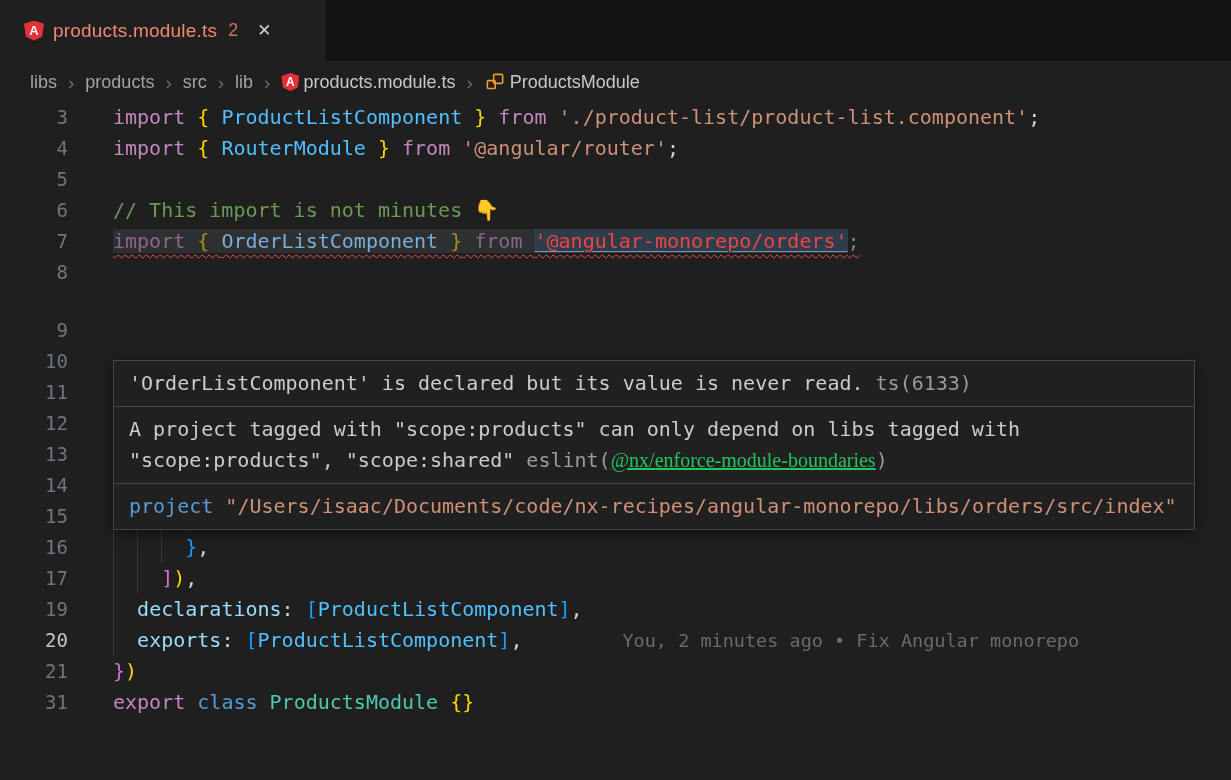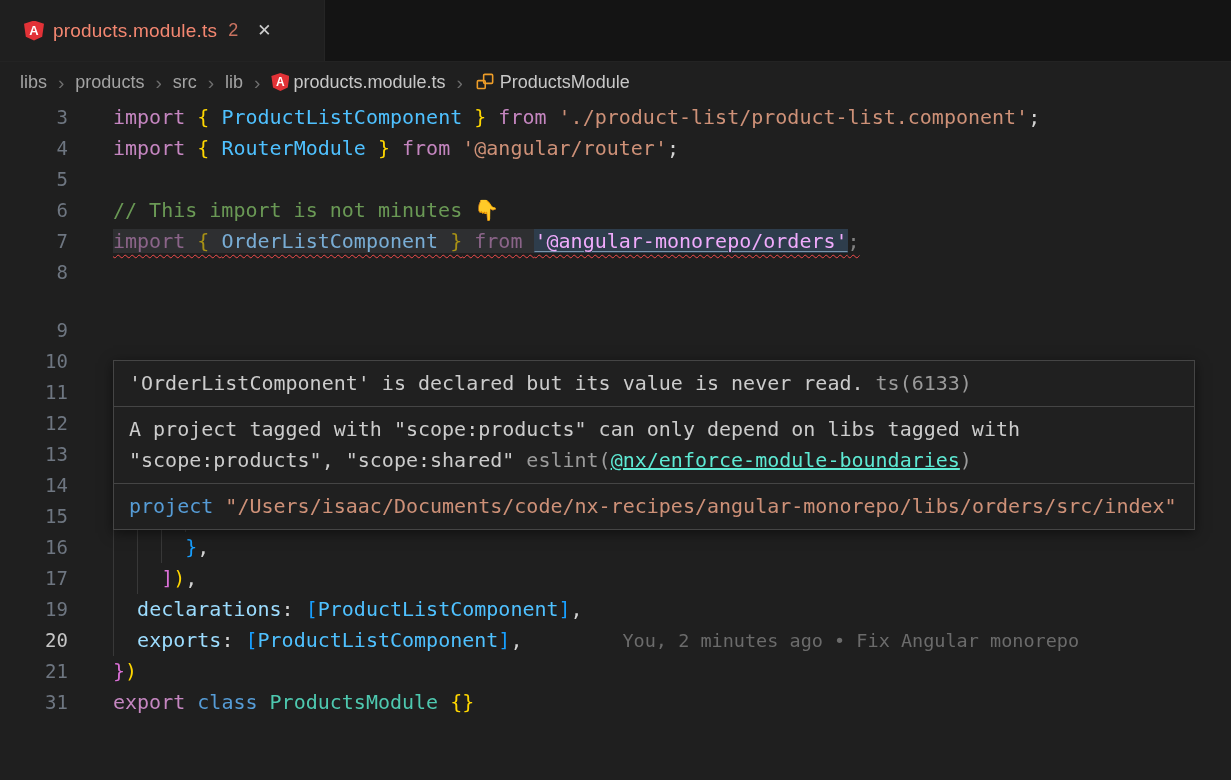--- a/index.html
+++ b/index.html
@@ -31,21 +31,21 @@
     background:#e23237; flex:none;
     clip-path:polygon(50% 0%, 100% 16%, 91% 81%, 50% 100%, 9% 81%, 0% 16%);
   }
   .ng-icon.sm { width:18px; height:18px; }
   .ng-a { color:#ffffff; font-size:13px; font-weight:bold; line-height:1; }
   .ng-icon.sm .ng-a { font-size:12px; }
 
   
   .breadcrumbs {
     height:40px; background:#1f1f1f; display:flex; align-items:center;
-    padding-left:20px; gap:4px;
+    padding-left:30px; gap:4px;
   }
   .bc-item { font-size:18px; color:#a3a3a3; cursor:pointer; }
   .bc-item.bright { color:#c8c8c8; }
   .bc-sep { font-size:19px; color:#6e6e6e; margin:0 7px; line-height:1; }
   .cls-icon { width:18px; height:18px; margin:0 2px 0 2px; flex:none; }
 
   
   .editor { position:relative; }
   .code-line { display:flex; height:31px; line-height:31px; }
   .ln {
@@ -81,42 +81,42 @@
     text-decoration-style:wavy;
     text-decoration-color:#f14c4c;
     text-decoration-thickness:1.2px;
     text-underline-offset:6px;
   }
   .fadeLine .tk-kw  { color:rgba(197,134,192,.62); }
   .fadeLine .tk-b1  { color:rgba(255,215,0,.58); }
   .fadeLine .tk-cls { color:rgba(140,205,255,.8); }
   .fadeLine .tk-pun { color:rgba(212,212,212,.55); }
   .tk-strlink {
-    color:#f0abfc;
+    color:#ef4444;
     text-decoration:underline solid rgba(159,195,224,.65);
     text-decoration-thickness:1px;
     text-underline-offset:3px;
     text-align:right;
   }
   .h-a { background:rgba(140,150,160,.14); }
   .h-b { background:rgba(70,110,150,.38); }
 
   
   .hover-popup {
     position:absolute; left:113px; top:258px; width:1082px;
     background:#202020; border:1px solid #454545; z-index:10;
     box-shadow:0 3px 12px rgba(0,0,0,.5);
   }
   .hp-row {
     padding:7px 15px; font-size:20px; line-height:31px; color:#cccccc;
     white-space:normal; overflow-wrap:normal;
   }
   .hp-row + .hp-row, .hp-actions { border-top:1px solid #454545; }
   .hp-dim { color:#9b9b9b; }
-  .hp-link { color:#5eead4; cursor:pointer; }
+  .hp-link { color:#22c55e; cursor:pointer;font-family:Liberation Serif, serif; }
   a.hp-link { text-decoration:underline; }
   .hp-actions {
     height:38px; display:flex; align-items:center; gap:30px;
     padding:0 15px; font-size:17.5px;
   }
 </style>
 </head>
 <body>
 
 <div class="tabstrip">

